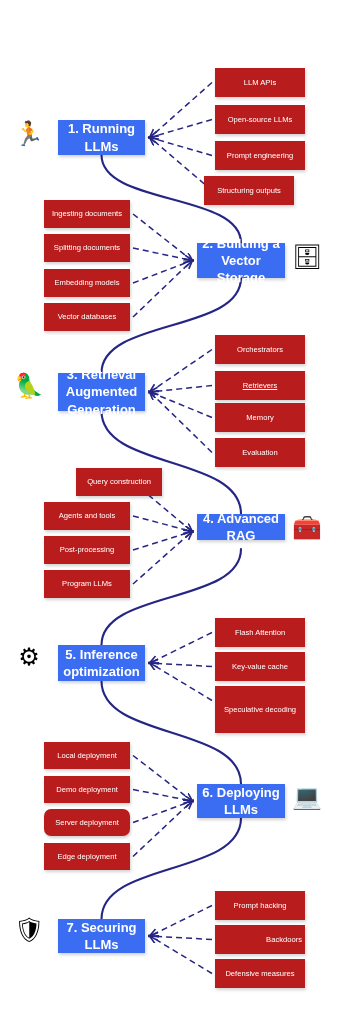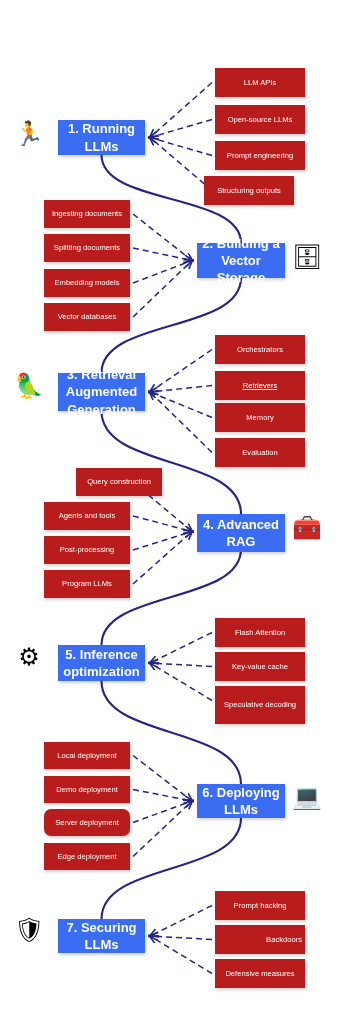--- a/index.html
+++ b/index.html
@@ -166,21 +166,21 @@
       <div class="node topic" style="left: 215px; top: 371px; width: 90px; height: 29px; text-decoration: underline;">
         <span>Retrievers</span>
       </div>
       <div class="node topic" style="left: 215px; top: 403px; width: 90px; height: 29px;">
         <span>Memory</span>
       </div>
       <div class="node topic" style="left: 215px; top: 438px; width: 90px; height: 29px;">
         <span>Evaluation</span>
       </div>
       <div class="icon-emoji" style="left: 292px; top: 516px; width: 30px; height: 30px;">🧰</div>
-      <div class="node stage" style="left: 197px; top: 514px; width: 88px; height: 38px;">
+      <div class="node stage" style="left: 197px; top: 514px; width: 88px; height: 26px;">
         <span>4. Advanced RAG</span>
       </div>
       <div class="node topic" style="left: 44px; top: 468px; width: 86px; height: 28px; margin-left: 32px;">
         <span>Query construction</span>
       </div>
       <div class="node topic" style="left: 44px; top: 502px; width: 86px; height: 28px;">
         <span>Agents and tools</span>
       </div>
       <div class="node topic" style="left: 44px; top: 536px; width: 86px; height: 28px;">
         <span>Post-processing</span>
@@ -191,21 +191,21 @@
       <div class="icon-emoji" style="left: 14px; top: 645px; width: 30px; height: 30px;">⚙</div>
       <div class="node stage" style="left: 58px; top: 645px; width: 87px; height: 36px;">
         <span>5. Inference optimization</span>
       </div>
       <div class="node topic" style="left: 215px; top: 618px; width: 90px; height: 29px;">
         <span>Flash Attention</span>
       </div>
       <div class="node topic" style="left: 215px; top: 652px; width: 90px; height: 29px;">
         <span>Key-value cache</span>
       </div>
-      <div class="node topic" style="left: 215px; top: 686px; width: 90px; height: 38px;">
+      <div class="node topic" style="left: 215px; top: 686px; width: 90px; height: 47px;">
         <span>Speculative decoding</span>
       </div>
       <div class="icon-emoji" style="left: 292px; top: 785px; width: 30px; height: 30px;">💻</div>
       <div class="node stage" style="left: 197px; top: 784px; width: 88px; height: 34px;">
         <span>6. Deploying LLMs</span>
       </div>
       <div class="node topic" style="left: 44px; top: 742px; width: 86px; height: 27px;">
         <span>Local deployment</span>
       </div>
       <div class="node topic" style="left: 44px; top: 776px; width: 86px; height: 27px;">

